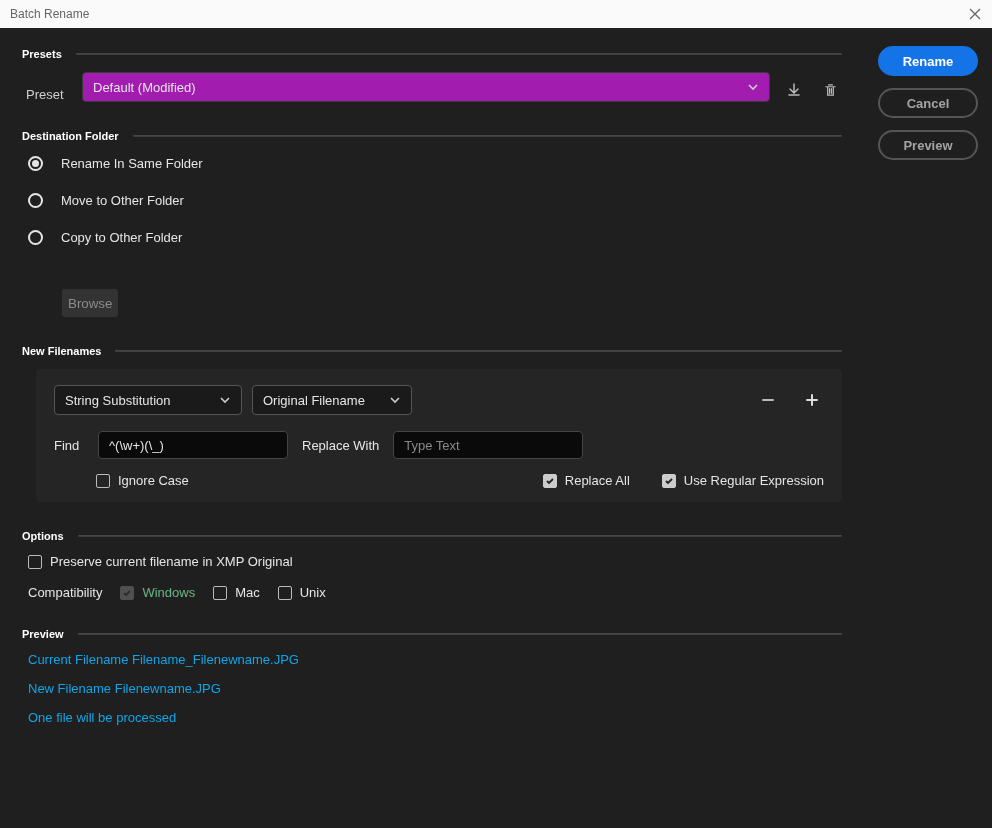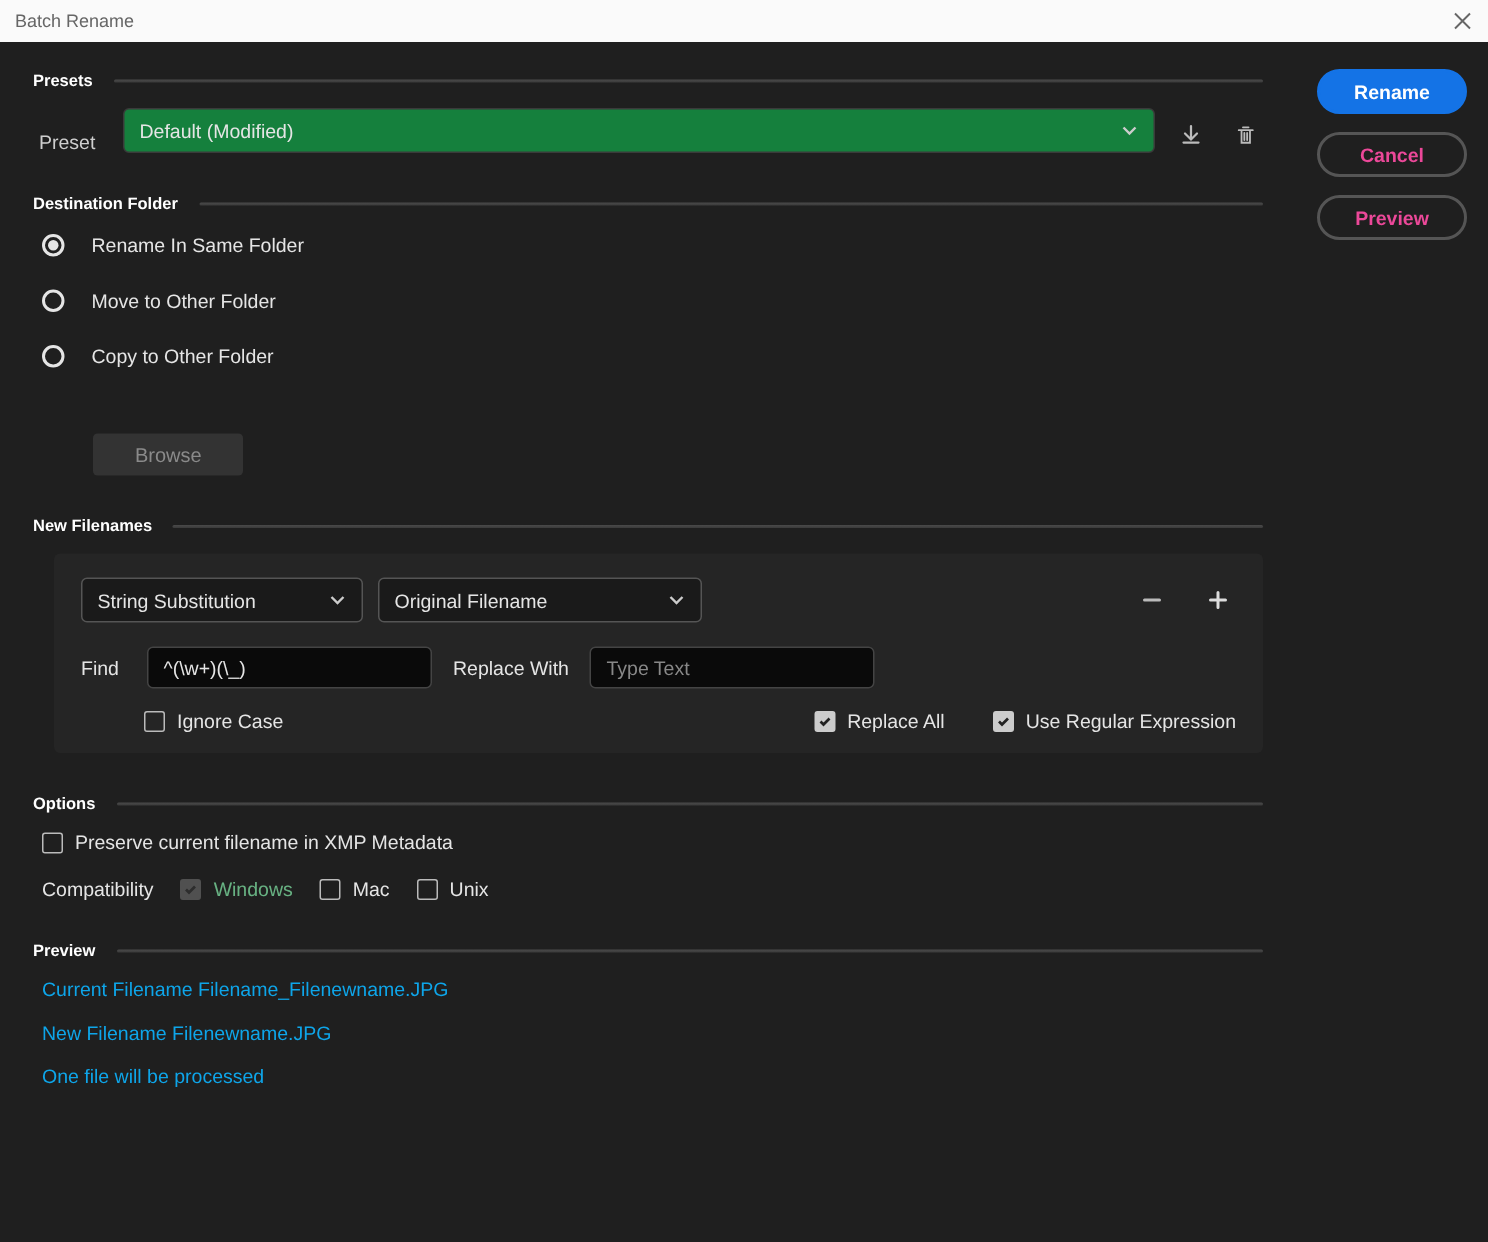--- a/index.html
+++ b/index.html
@@ -12,33 +12,33 @@
     .sidebar { width: 128px; padding: 18px 14px; display: flex; flex-direction: column; gap: 12px; }
 
     .sect-title { display: flex; align-items: center; margin-bottom: 12px; gap: 14px; }
     .sect-title .label { font-weight: 600; font-size: 11px; color: #fff; white-space: nowrap; }
     .sect-title .line { flex: 1; height: 2px; background: linear-gradient(to bottom,#4a4a4a 0%,#3a3a3a 100%); border-radius:1px; }
 
     .section { margin-bottom: 28px; }
     .preset-row { display: flex; align-items: flex-end; gap: 12px; padding-left: 4px; }
     .label-cell { color: #cfcfcf; }
 
-    .combo { background:#15803d; border:1px solid #3a3a3a; border-radius:4px; height:30px; display:flex; align-items:center; padding:0 10px; cursor:pointer; position:relative; }
+    .combo { background:#a21caf; border:1px solid #3a3a3a; border-radius:4px; height:30px; display:flex; align-items:center; padding:0 10px; cursor:pointer; position:relative; }
     .combo .txt { color:#e5e5e5; flex:1; }
     .combo .chev { color:#ccc; }
     .preset-combo { flex:1; }
 
     .iconbtn { width:24px; height:24px; display:flex; align-items:center; justify-content:center; color:#bbb; cursor:pointer; border-radius:3px; }
 
     .radio-list { display:flex; flex-direction:column; gap:22px; padding: 2px 0 0 6px; }
     .radio-row { display:flex; align-items:center; gap:18px; cursor:pointer; }
     .radio { width:15px; height:15px; border-radius:50%; border:2px solid #e5e5e5; display:flex; align-items:center; justify-content:center; flex-shrink:0; }
     .radio.checked::after { content:''; width:7px; height:7px; background:#e5e5e5; border-radius:50%; }
     .browse-row { margin-top:22px; padding-left:34px; }
-    .btn-disabled { background:#333; color:#8a8a8a; border:none; border-radius:3px; height:28px; padding:0 28px; cursor:default; }
+    .btn-disabled { background:#333; color:#8a8a8a; border:none; border-radius:3px; height:28px; padding:0 6px; cursor:default; }
 
     .rule-panel { background:#252525; border-radius:4px; padding:16px 18px 14px 18px; margin-left:14px; }
     .rule-row1 { display:flex; align-items:center; gap:10px; margin-bottom:16px; }
     .rule-combo { background:#1a1a1a; border:1px solid #555; border-radius:4px; height:30px; display:flex; align-items:center; padding:0 10px; cursor:pointer; gap:8px; }
     .rule-combo .txt { flex:1; }
     .rule-row2 { display:flex; align-items:center; gap:14px; margin-bottom:14px; }
     .txt-input { background:#0a0a0a; border:1px solid #444; border-radius:4px; height:28px; padding:0 10px; color:#e5e5e5; font-size:13px; }
     .txt-input::placeholder { color:#888; }
     .rule-row3 { display:flex; align-items:center; gap:26px; padding-left:42px; }
     .chk-row { display:flex; align-items:center; gap:8px; cursor:pointer; }
@@ -47,21 +47,21 @@
     .chkbox.disabled { background:#666; border-color:#666; }
     .chkbox.checked svg, .chkbox.disabled svg { display:block; }
     .chkbox svg { display:none; }
     .rule-icons { margin-left:auto; display:flex; align-items:center; gap:20px; }
 
     .opt-rows { padding-left:6px; display:flex; flex-direction:column; gap:16px; }
     .compat-row { display:flex; align-items:center; gap:18px; }
 
     .preview-lines { padding-left:6px; display:flex; flex-direction:column; gap:14px; color:#0ea5e9; }
 
-    .sidebtn { height:30px; border-radius:16px; border:2px solid #555; background:transparent; color:#ec4899; font-size:13px; font-weight:600; cursor:pointer; }
+    .sidebtn { height:30px; border-radius:16px; border:2px solid #555; background:transparent; color:#a3a3a3; font-size:13px; font-weight:600; cursor:pointer; }
     .sidebtn.primary { background:#1473e6; border-color:#1473e6; color:#fff; }
 
     svg { display:block; }
   </style>
 </head>
 <body>
 
 <div class="titlebar">
   <span>Batch Rename</span>
   <span class="spacer"></span>
@@ -135,21 +135,21 @@
       <div class="rule-panel">
         <div class="rule-row1">
           <div class="rule-combo" style="width:188px">
             <span class="txt">String Substitution</span>
             <span>
                 <svg width="12" height="12" viewBox="0 0 12 12">
                   <path d="M2 4 L6 8 L10 4" stroke="#ccc" stroke-width="1.6" fill="none"></path>
                 </svg>
               </span>
           </div>
-          <div class="rule-combo" style="width:216px">
+          <div class="rule-combo" style="width:160px">
             <span class="txt">Original Filename</span>
             <span>
                 <svg width="12" height="12" viewBox="0 0 12 12">
                   <path d="M2 4 L6 8 L10 4" stroke="#ccc" stroke-width="1.6" fill="none"></path>
                 </svg>
               </span>
           </div>
           <div class="rule-icons">
             <div class="iconbtn">
               <svg width="16" height="16" viewBox="0 0 16 16">
@@ -196,21 +196,21 @@
     </div>
 
     <div class="section">
       <div class="sect-title">
         <span class="label">Options</span>
         <span class="line"></span>
       </div>
       <div class="opt-rows">
         <div class="chk-row">
           <span class="chkbox"></span>
-          <span>Preserve current filename in XMP Metadata</span>
+          <span>Preserve current filename in XMP Original</span>
         </div>
         <div class="compat-row">
           <span>Compatibility</span>
           <div class="chk-row" style="opacity:.7">
             <span class="chkbox disabled">
                 <svg width="10" height="10" viewBox="0 0 10 10">
                   <path d="M2 5 l2 2 l4 -4" stroke="#333" stroke-width="1.8" fill="none"></path>
                 </svg>
               </span>
             <span style="color:#86efac">Windows</span>

